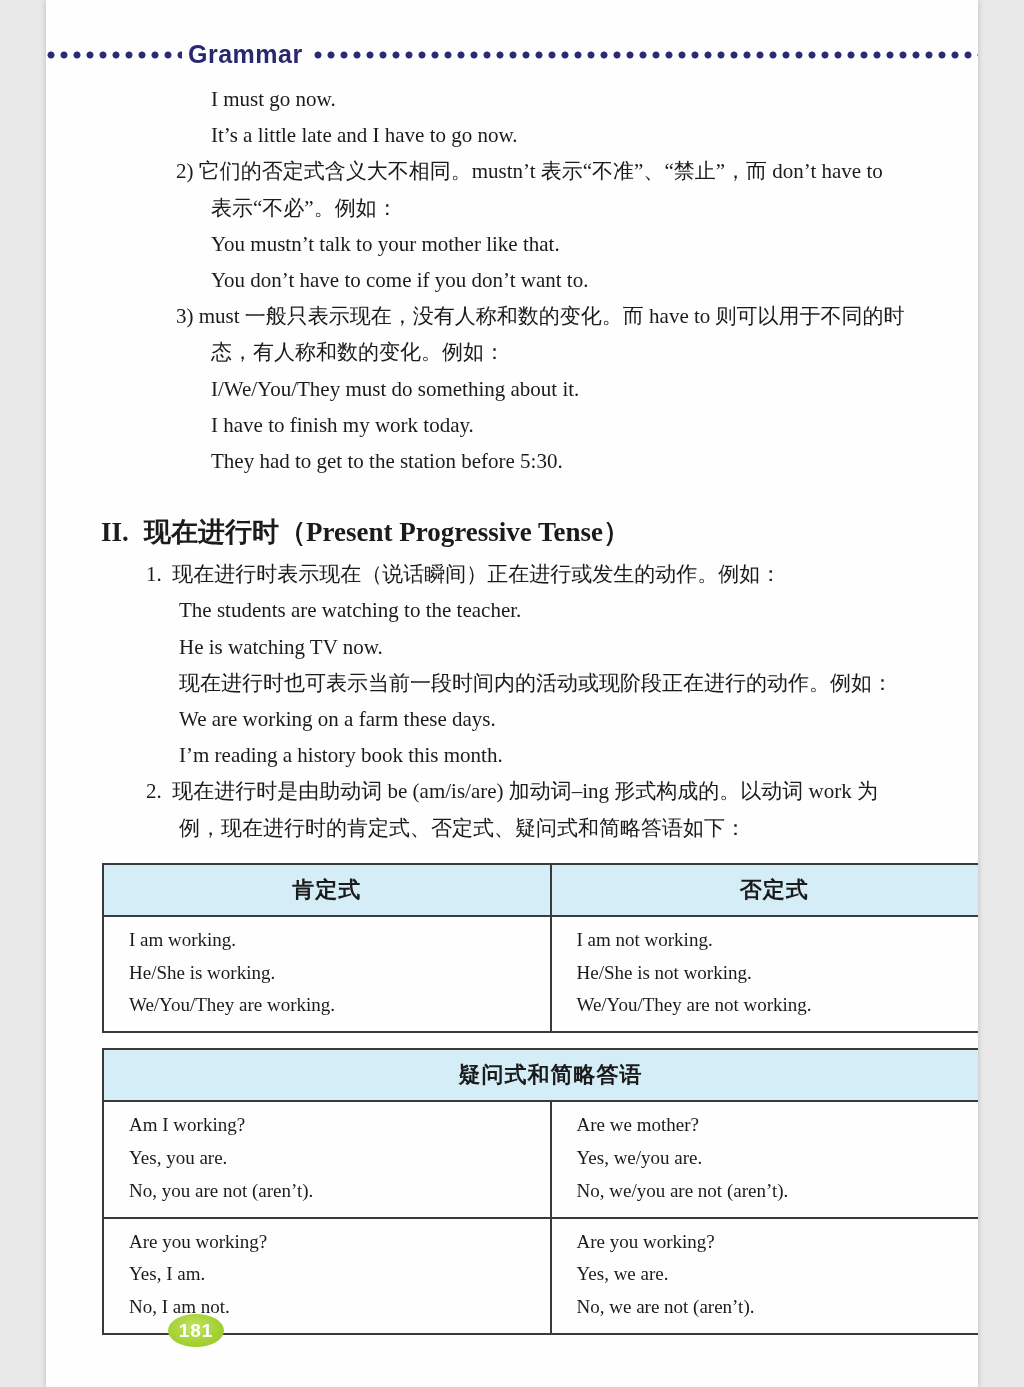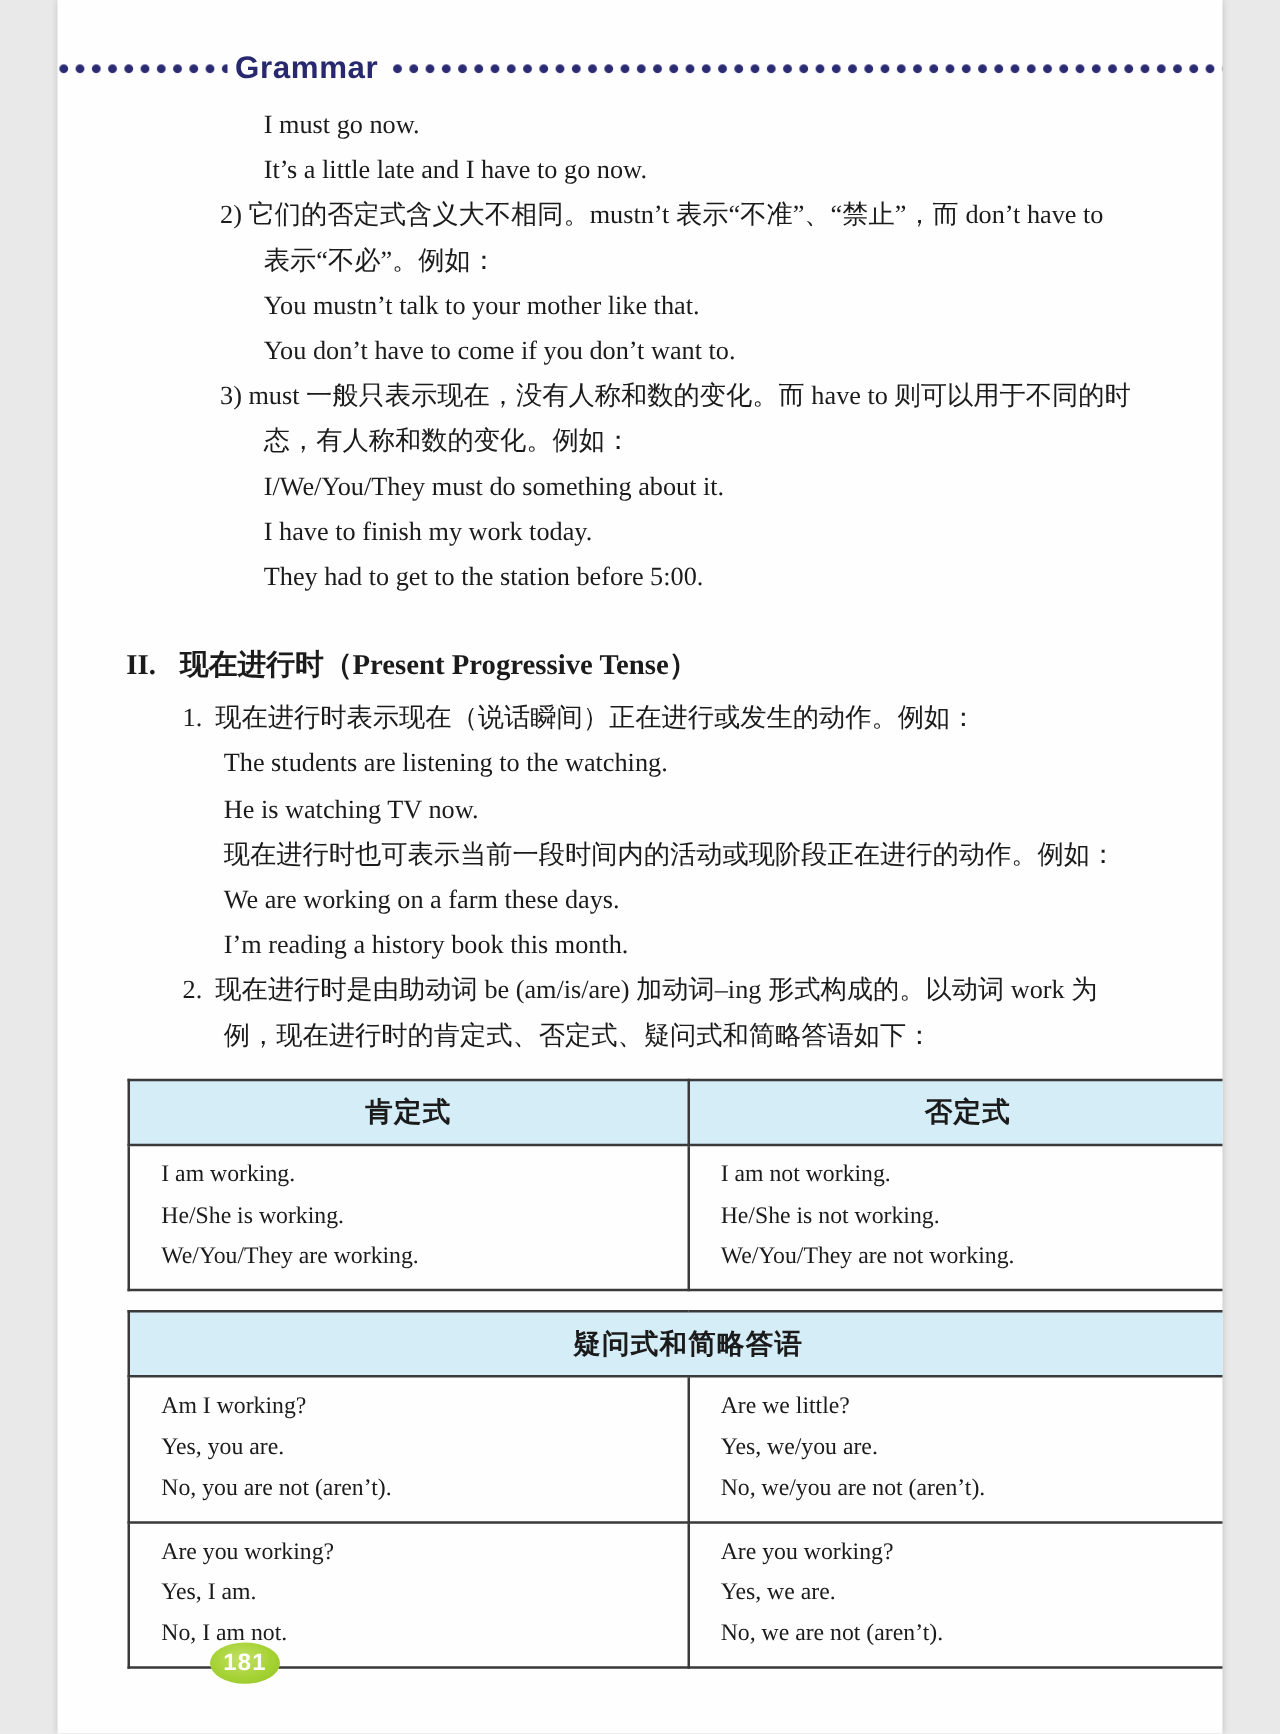--- a/index.html
+++ b/index.html
@@ -24,21 +24,21 @@
     letter-spacing:.5px;
   }
   
   .line{margin:0;font-size:21px;line-height:36.2px;white-space:pre-wrap;}
   .ind-a{margin-left:165px;}   
   .ind-num{margin-left:130px;} 
   .ind-i{margin-left:100px;}   
   .ind-b{margin-left:133px;}   
   .mt-first{margin-top:14px;}
   .sec2-head{
-    margin:33px 0 4px 55px;font-size:23px;font-weight:bold;line-height:40px;
+    margin:33px 0 4px 55px;font-size:27px;font-weight:bold;line-height:40px;
   }
   .sec2-head .roman{display:inline-block;width:43px;}
   
   .tbl{
     width:897px;margin:0 0 0 56px;border-collapse:collapse;
     border:2px solid #3a3a3a;table-layout:fixed;
   }
   .tbl-1{margin-top:17px;}
   .tbl-2{margin-top:15px;}
   .tbl th{
@@ -76,26 +76,26 @@
 
   <p class="line ind-num">2) 它们的否定式含义大不相同。mustn’t 表示“不准”、“禁止”，而 don’t have to</p>
   <p class="line ind-a">表示“不必”。例如：</p>
   <p class="line ind-a">You mustn’t talk to your mother like that.</p>
   <p class="line ind-a">You don’t have to come if you don’t want to.</p>
 
   <p class="line ind-num">3) must 一般只表示现在，没有人称和数的变化。而 have to 则可以用于不同的时</p>
   <p class="line ind-a">态，有人称和数的变化。例如：</p>
   <p class="line ind-a">I/We/You/They must do something about it.</p>
   <p class="line ind-a">I have to finish my work today.</p>
-  <p class="line ind-a">They had to get to the station before 5:00.</p>
+  <p class="line ind-a">They had to get to the station before 5:30.</p>
 
   <h2 class="sec2-head"><span class="roman">II.</span><span>现在进行时（Present Progressive Tense）</span></h2>
 
   <p class="line ind-i">1.  现在进行时表示现在（说话瞬间）正在进行或发生的动作。例如：</p>
-  <p class="line ind-b">The students are listening to the watching.</p>
+  <p class="line ind-b">The students are watching to the teacher.</p>
   <p class="line ind-b">He is watching TV now.</p>
   <p class="line ind-b">现在进行时也可表示当前一段时间内的活动或现阶段正在进行的动作。例如：</p>
   <p class="line ind-b">We are working on a farm these days.</p>
   <p class="line ind-b">I’m reading a history book this month.</p>
   <p class="line ind-i">2.  现在进行时是由助动词 be (am/is/are) 加动词–ing 形式构成的。以动词 work 为</p>
   <p class="line ind-b">例，现在进行时的肯定式、否定式、疑问式和简略答语如下：</p>
 
   <table class="tbl tbl-1">
     <thead>
       <tr>
@@ -126,21 +126,21 @@
       </tr>
     </thead>
     <tbody>
       <tr>
         <td>
           <div>Am I working?</div>
           <div>Yes, you are.</div>
           <div>No, you are not (aren’t).</div>
         </td>
         <td>
-          <div>Are we little?</div>
+          <div>Are we mother?</div>
           <div>Yes, we/you are.</div>
           <div>No, we/you are not (aren’t).</div>
         </td>
       </tr>
       <tr>
         <td>
           <div>Are you working?</div>
           <div>Yes, I am.</div>
           <div>No, I am not.</div>
         </td>

